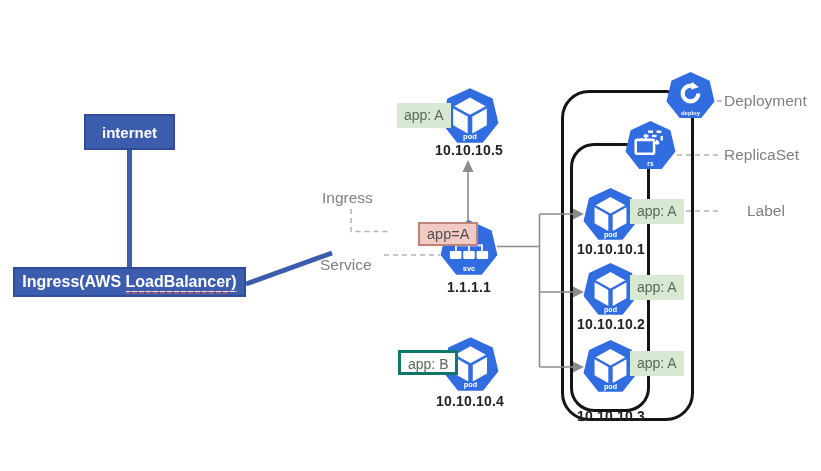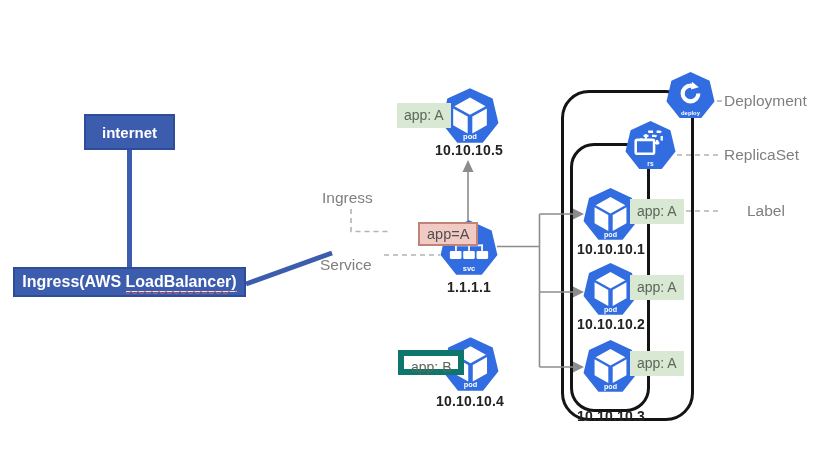--- a/index.html
+++ b/index.html
@@ -28,21 +28,21 @@
   }
 
   .icon { position:absolute; z-index:3; }
   .icon-label { font-family:"Liberation Sans","DejaVu Sans",sans-serif; fill:#ffffff; }
 
   .tag {
     position:absolute; z-index:4; font-size:14px; height:25px; line-height:25px;
     padding:0 7px; white-space:nowrap;
   }
   .tag-green { background:#d9e8d2; color:#5a675a; }
-  .tag-plain { background:#fdfefd; color:#5a675a; border:6px solid #0f766e; line-height:23px; }
+  .tag-plain { background:#fdfefd; color:#5a675a; border:3px solid #0f766e; line-height:23px; }
   .tag-pink  {
     background:#f2cac4; color:#4f4f4f; border:2px solid #c08379;
     height:24px; line-height:20px; font-size:14.5px;
   }
 
   .ip {
     position:absolute; width:110px; text-align:center; font-weight:bold; font-size:14px;
     color:#232323; z-index:4; letter-spacing:.2px;
   }
   .annotation { position:absolute; color:#7f7f7f; font-size:15.5px; z-index:4; white-space:nowrap;text-align:right; }

